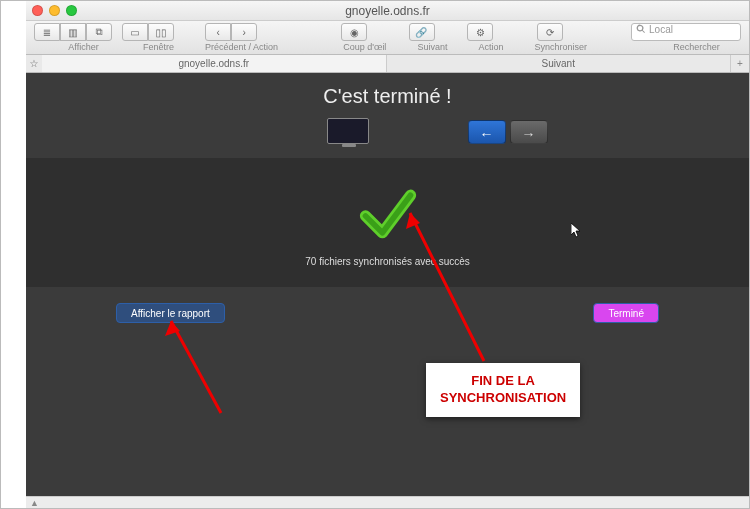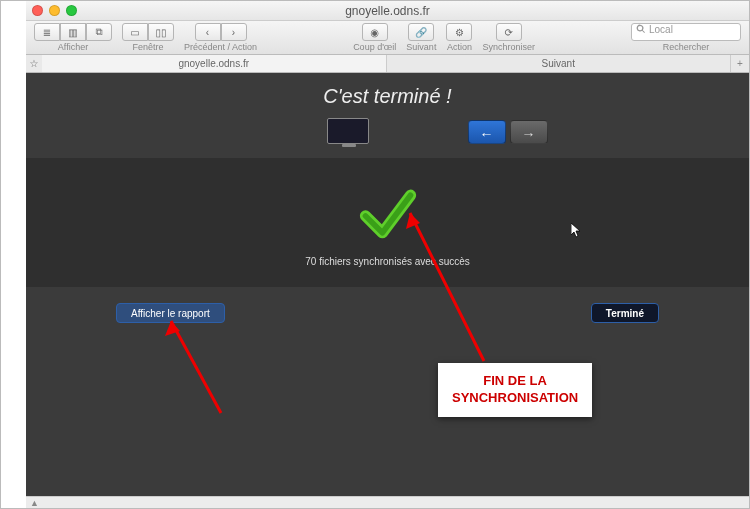--- a/index.html
+++ b/index.html
@@ -16,57 +16,57 @@
   .titlebar .title { position:absolute; left:0; right:0; text-align:center; font-size:12px; color:#555; }
 
   
   .toolbar { height: 34px; background: linear-gradient(#f5f5f5,#e2e2e2); border-bottom:1px solid #bbb; display:flex; align-items:flex-start; padding:2px 8px 0 8px; gap:10px; }
   .tb-group { display:flex; flex-direction:column; align-items:center; gap:1px; }
   .tb-icons { display:flex; gap:0; }
   .tb-btn { width:26px; height:18px; background:linear-gradient(#fdfdfd,#e8e8e8); border:1px solid #b5b5b5; display:flex; align-items:center; justify-content:center; color:#666; font-size:10px; }
   .tb-btn:first-child { border-radius:3px 0 0 3px; }
   .tb-btn:last-child { border-radius:0 3px 3px 0; }
   .tb-btn.solo { border-radius:3px; }
-  .tb-label { font-size:9px; color:#888; }
+  .tb-label { font-size:9px; color:#888;margin-left:21px; }
   .toolbar .spacer { flex:1; }
   .search-wrap { display:flex; flex-direction:column; align-items:center; gap:1px; }
   .searchbox { width:110px; height:18px; background:#fff; border:1px solid #bbb; border-radius:3px; display:flex; padding:0 4px; gap:3px; color:#999; font-size:10px; }
   .searchbox svg { width:10px; height:10px; fill:#999; }
 
   
   .tabbar { height:18px; background:#e9e9e9; border-bottom:1px solid #bbb; display:flex; align-items:center; font-size:10px; color:#666; }
   .tabbar .fav { width:16px; text-align:center; }
   .tabbar .tab { flex:1; display:flex; align-items:center; justify-content:center; border-right:1px solid #ccc; height:100%; }
   .tabbar .tab.active { background:#f3f3f3; }
   .tabbar .plus { width:18px; text-align:center; color:#888; }
 
   
   .content { flex:1; background:#3b3b3b; position:relative; color:#eee; overflow:hidden; }
-  .heading { text-align:center; font-size:20px; font-weight:300; padding:12px 0 6px 0;font-style:italic; }
+  .heading { text-align:center; font-size:20px; font-weight:300; padding:12px 0 6px 0; }
   .row-paths { display:flex; justify-content:center; align-items:flex-start; gap:0; margin-top:4px; }
   .col { width:240px; display:flex; flex-direction:column; align-items:center; gap:6px; }
   .monitor { width:42px; height:26px; background:#1a1a2a; border:1px solid #888; border-radius:2px; position:relative; }
   .monitor::after { content:""; position:absolute; bottom:-4px; left:14px; width:14px; height:3px; background:#888; border-radius:1px; }
   .globe { width:34px; height:34px; border-radius:50%; background: radial-gradient(circle at 30% 30%, #dff1ff, #7fb8e0 45%, #3a7aa8 80%); box-shadow: inset -3px -3px 6px rgba(0,0,0,0.3); }
   .path { font-size:10px; font-weight:600; color:#fff; }
   .center-arrows { display:flex; gap:4px; margin-top:2px; }
   .arrow-btn { width:38px; height:24px; border-radius:4px; display:flex; align-items:center; justify-content:center; font-size:14px; border:1px solid rgba(0,0,0,0.4); }
   .arrow-btn.blue { background:linear-gradient(#2f75d8,#1b56ad); color:#fff; }
   .arrow-btn.grey { background:linear-gradient(#6a6a6a,#4a4a4a); color:#ddd; }
 
   .mid-band { background:#2f2f2f; margin-top:14px; padding:26px 0 20px 0; display:flex; flex-direction:column; align-items:center; gap:10px; }
   .check svg { width:60px; height:60px; }
   .status { font-size:10px; color:#ddd; }
 
   .btnrow { display:flex; justify-content:space-between; padding:16px 90px 0 90px; }
   .flat-btn { height:20px; padding:0 14px; font-size:10px; border-radius:4px; border:1px solid #2d5fa8; background:#2f4e7d; color:#fff; display:flex; align-items:center; }
-  .flat-btn.primary { background:#0f172a;font-weight:bold; }
-
-  
-  .callout { position:absolute; background:#fff; color:#c00; font-weight:700; font-size:13px; padding:10px 14px; text-align:center; box-shadow:0 2px 6px rgba(0,0,0,0.5); line-height:1.3;margin-left:12px; }
+  .flat-btn.primary { background:#d946ef; }
+
+  
+  .callout { position:absolute; background:#fff; color:#c00; font-weight:700; font-size:13px; padding:10px 14px; text-align:center; box-shadow:0 2px 6px rgba(0,0,0,0.5); line-height:1.3; }
   .arrow-annot { position:absolute; pointer-events:none; }
   .arrow-annot line { stroke:#e00; stroke-width:3; }
   .arrow-annot polygon { fill:#e00; }
 
   .statusbar { height:12px; background:#ececec; border-top:1px solid #ccc; font-size:9px; color:#888; padding-left:4px; display:flex; align-items:center; }
   
   .cursor { position:absolute; }
   .cursor svg { width:12px; height:16px; }
 </style>
 </head>

